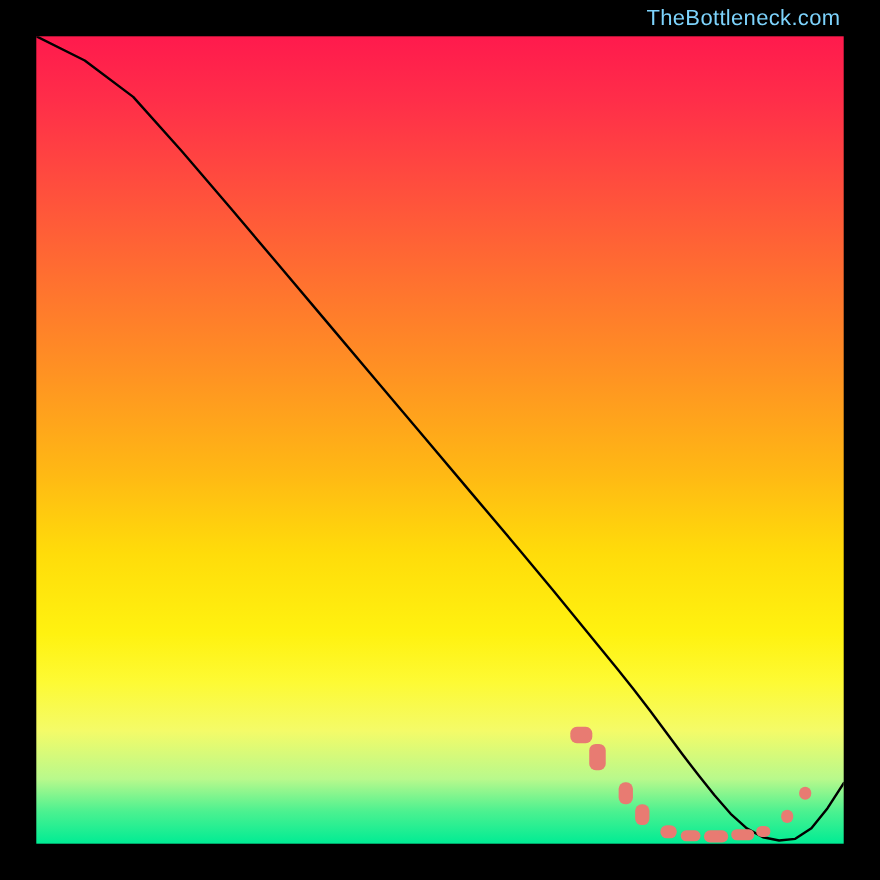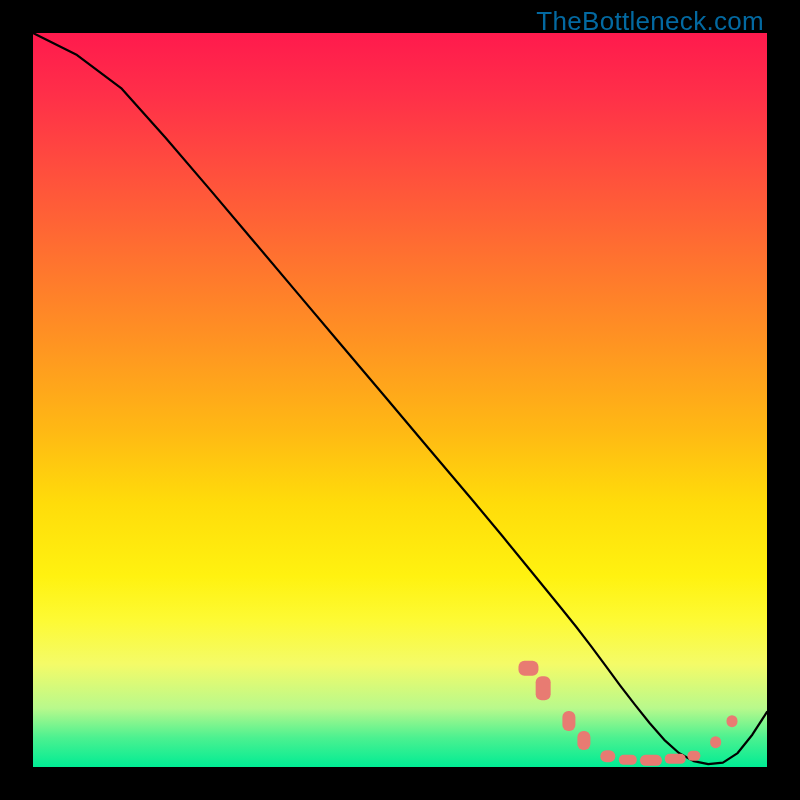--- a/index.html
+++ b/index.html
@@ -13,21 +13,21 @@
       #ff9322 42%,
       #ffb814 54%,
       #ffdc0a 64%,
       #fff210 74%,
       #fdfa34 80%,
       #f4fb68 86%,
       #b8f98c 92%,
       #4cf190 96%,
       #00ec94 100%); }
   .curve { position: absolute; inset: 0; width: 100%; height: 100%; pointer-events: none; }
-  .watermark { position: absolute; top: 6px; right: 36px; color: #0369a1; font-size: 26px; font-weight: 500; letter-spacing: 0.3px; z-index: 3; }
+  .watermark { position: absolute; top: 6px; right: 36px; color: #7dd3fc; font-size: 20px; font-weight: 500; letter-spacing: 0.3px; z-index: 3; }
   .markers { position: absolute; inset: 0; }
 
   .marker { position: absolute; background: #e87b72; border-radius: 6px; transform: translate(-50%, -50%); }
 </style>
 </head>
 <body>
 
 <div class="watermark">TheBottleneck.com</div>
 
 <div class="plot-area">

